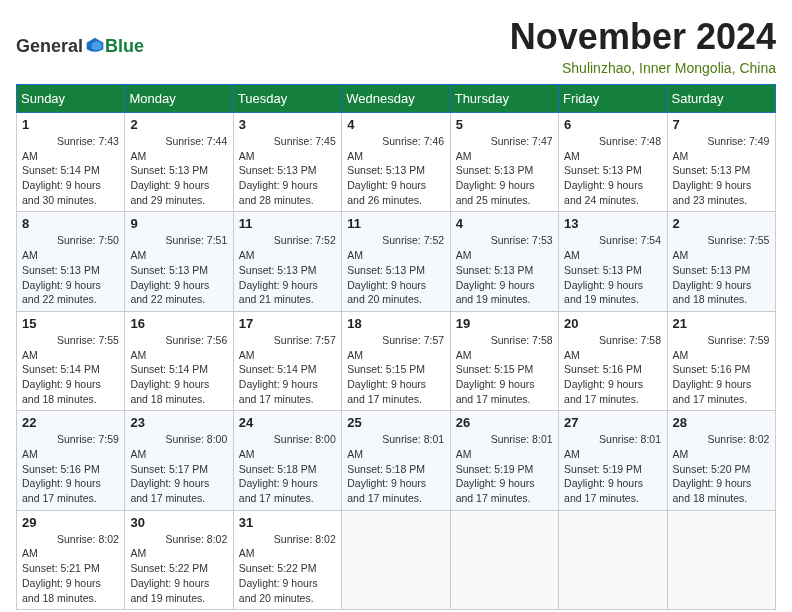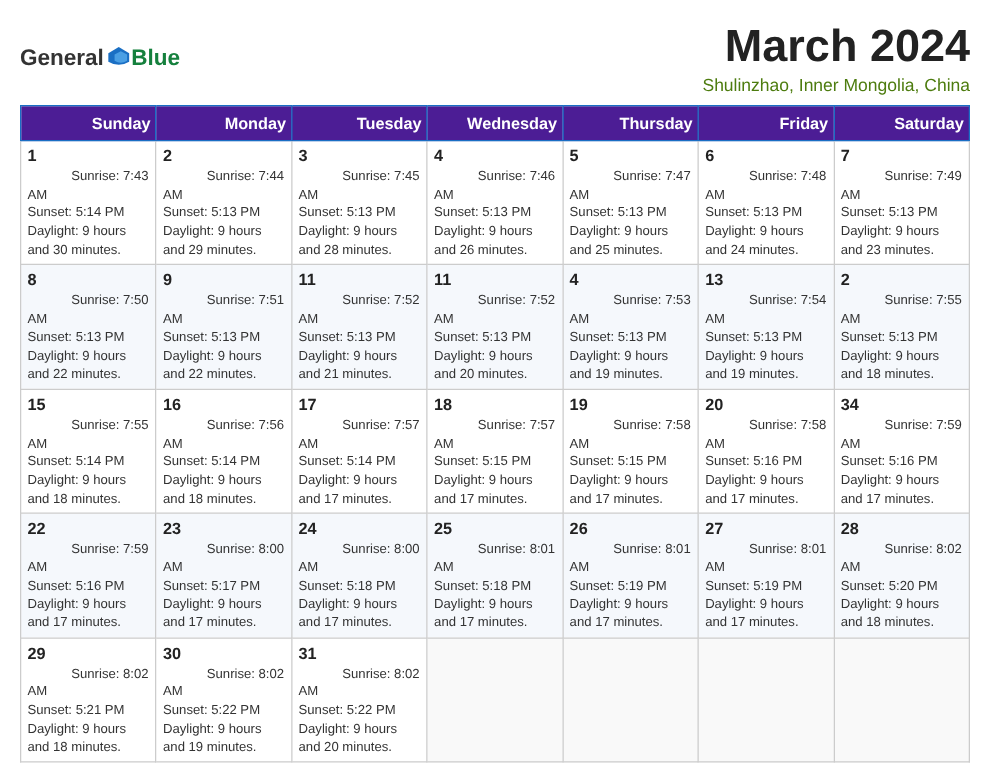--- a/index.html
+++ b/index.html
@@ -47,26 +47,26 @@
       font-size: 14px;
       color: #4d7c0f;
       margin-top: 2px;
     }
     .calendar {
       width: 100%;
       border-collapse: collapse;
       font-size: 11px;
     }
     .calendar th {
-      background: #4c1d95;
+      background: #15803d;
       color: white;
       padding: 6px 4px;
-      text-align: right;
+      text-align: left;
       font-size: 13px;
-      font-weight: bold;
+      font-weight: normal;
       border: 1px solid #1a6fc4;
     }
     .calendar td {
       border: 1px solid #ccc;
       vertical-align: top;
       padding: 4px 5px;
       width: 108px;
       min-height: 80px;
       background: #fff;
     }
@@ -99,21 +99,21 @@
     <div class="logo-text">
       <span class="logo-general">General</span>
       <svg class="logo-icon" viewBox="0 0 24 24">
         <path d="M12 2 L22 8 L22 16 Q12 22 2 16 L2 8 Z" fill="#1a6fc4"></path>
         <path d="M14 6 L20 9 L20 15 Q14 19 8 15 L8 9 Z" fill="#4a9fe4"></path>
       </svg>
       <span class="logo-blue">Blue</span>
     </div>
   </div>
   <div class="title-block">
-    <div class="month-title">March 2024</div>
+    <div class="month-title">November 2024</div>
     <div class="location">Shulinzhao, Inner Mongolia, China</div>
   </div>
 </div>
 
 <table class="calendar">
   <thead>
     <tr>
       <th>Sunday</th>
       <th>Monday</th>
       <th>Tuesday</th>
@@ -203,21 +203,21 @@
       </td>
         <td>
         <span class="day-num">19</span>
         <span class="day-info">Sunrise: 7:58 AM<br>Sunset: 5:15 PM<br>Daylight: 9 hours and 17 minutes.</span>
       </td>
         <td>
         <span class="day-num">20</span>
         <span class="day-info">Sunrise: 7:58 AM<br>Sunset: 5:16 PM<br>Daylight: 9 hours and 17 minutes.</span>
       </td>
         <td>
-        <span class="day-num">34</span>
+        <span class="day-num">21</span>
         <span class="day-info">Sunrise: 7:59 AM<br>Sunset: 5:16 PM<br>Daylight: 9 hours and 17 minutes.</span>
       </td>
       </tr>
       <tr class="week-row-alt">
         <td>
         <span class="day-num">22</span>
         <span class="day-info">Sunrise: 7:59 AM<br>Sunset: 5:16 PM<br>Daylight: 9 hours and 17 minutes.</span>
       </td>
         <td>
         <span class="day-num">23</span>

